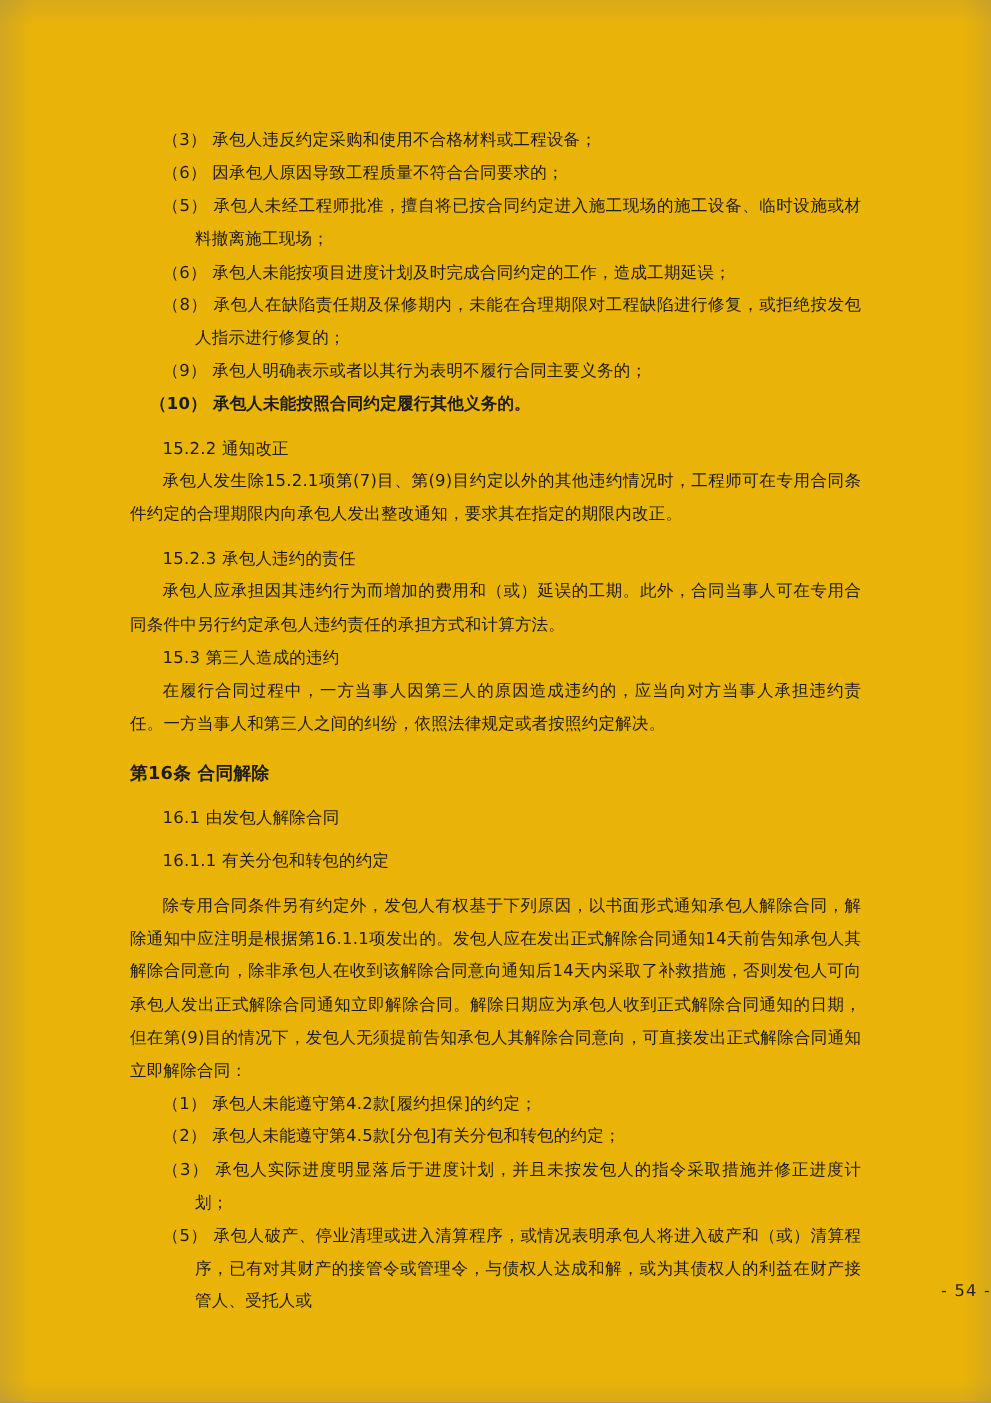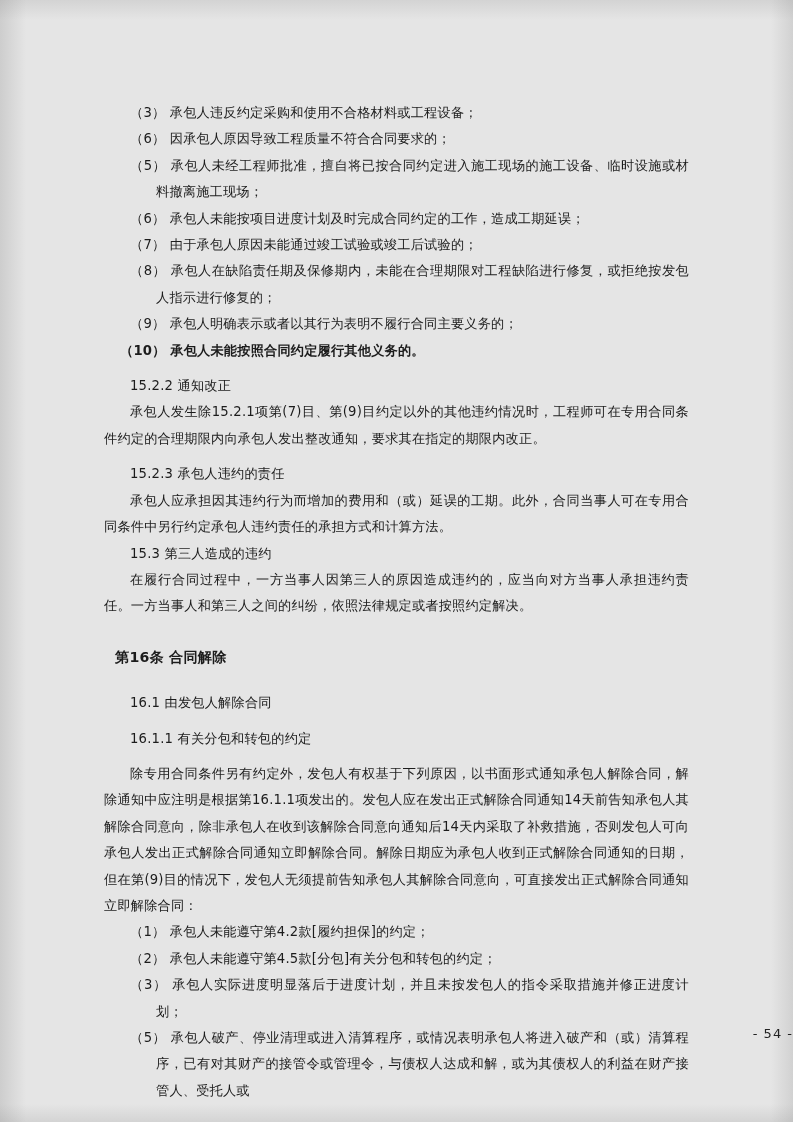--- a/index.html
+++ b/index.html
@@ -7,21 +7,21 @@
     padding: 0;
     background: #8a8a8a;
   }
   body {
     font-family: "DejaVu Sans", "Liberation Sans", sans-serif;
   }
   .page {
     position: relative;
     width: 793px;
     height: 1122px;
-    background: #e5e5e5;
+    background: #eab308;
     overflow: hidden;
     box-sizing: border-box;
   }
   
   .page::before {
     content: "";
     position: absolute;
     inset: 0;
     pointer-events: none;
     background:
@@ -53,21 +53,21 @@
     text-indent: -26px;
   }
   .item-wide {
     padding-left: 52px;
     text-indent: -36px;
     font-weight: bold;
   }
   .heading {
     font-weight: bold;
     font-size: 14.2px;
-    margin: 11px;
+    margin: 0;
   }
   .sec-head {
     margin: 0;
     text-indent: 26px;
   }
   .gap-s { height: 9px; }
   .gap-m { height: 13px; }
   .footer {
     position: absolute;
     left: 0;
@@ -82,21 +82,20 @@
 </head>
 <body>
 
 <div class="page">
   <div class="content">
 
     <p class="p item">（3） 承包人违反约定采购和使用不合格材料或工程设备；</p>
     <p class="p item">（6） 因承包人原因导致工程质量不符合合同要求的；</p>
     <p class="p item">（5） 承包人未经工程师批准，擅自将已按合同约定进入施工现场的施工设备、临时设施或材料撤离施工现场；</p>
     <p class="p item">（6） 承包人未能按项目进度计划及时完成合同约定的工作，造成工期延误；</p>
-    <p class="p item">（7） 由于承包人原因未能通过竣工试验或竣工后试验的；</p>
     <p class="p item">（8） 承包人在缺陷责任期及保修期内，未能在合理期限对工程缺陷进行修复，或拒绝按发包人指示进行修复的；</p>
     <p class="p item">（9） 承包人明确表示或者以其行为表明不履行合同主要义务的；</p>
     <p class="p item-wide">（10） 承包人未能按照合同约定履行其他义务的。</p>
 
     <div class="gap-s"></div>
 
     <p class="p sec-head">15.2.2  通知改正</p>
     <p class="p indent">承包人发生除15.2.1项第(7)目、第(9)目约定以外的其他违约情况时，工程师可在专用合同条件约定的合理期限内向承包人发出整改通知，要求其在指定的期限内改正。</p>
 
     <div class="gap-s"></div>

